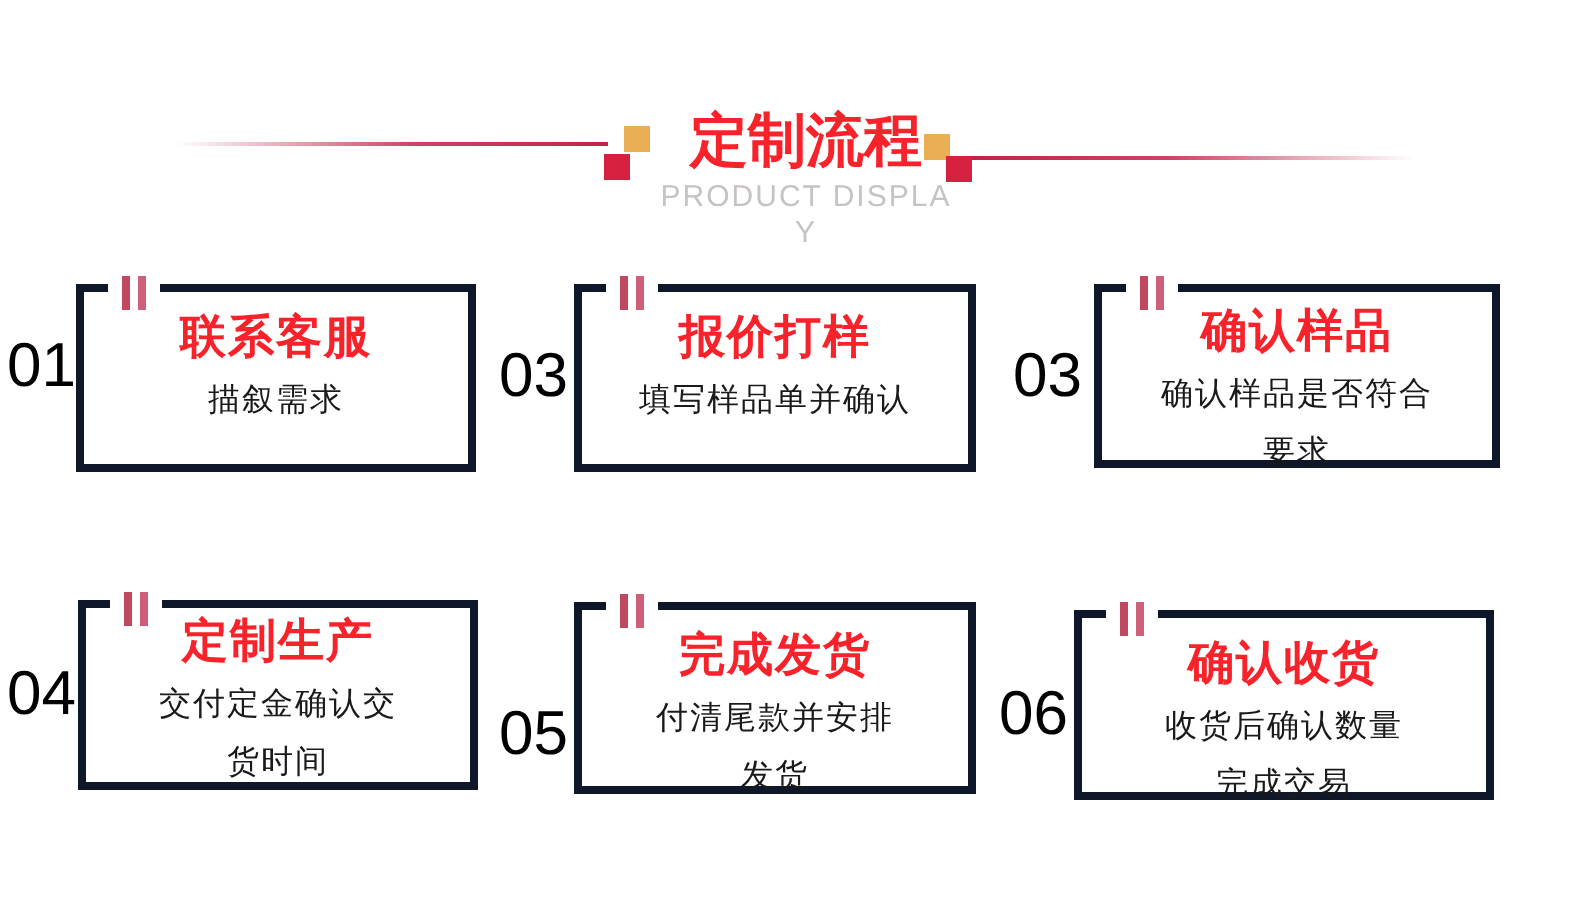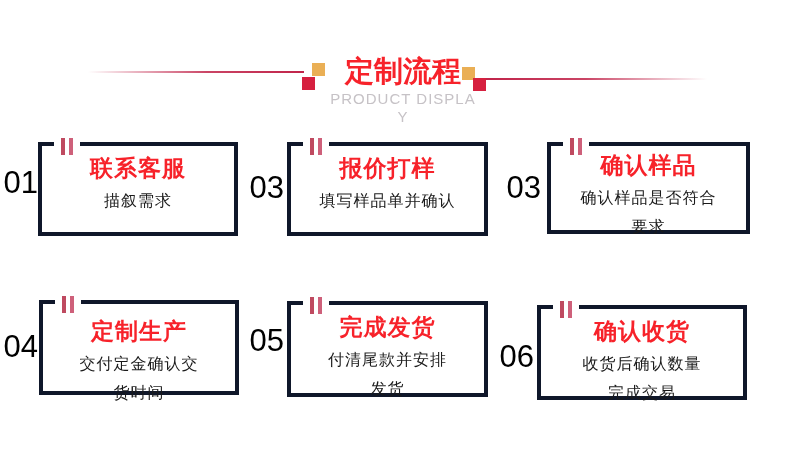--- a/index.html
+++ b/index.html
@@ -87,28 +87,28 @@
       <div>要求</div>
     </div>
   </div>
 
   <div class="step-num" style="left:2px;top:329px;width:36px">04</div>
   <div class="step-box" style="left:39px;top:300px;width:200px;height:95px">
     <span class="bars">
         <i class="b1"></i>
         <i class="b2"></i>
       </span>
-    <div class="box-title" style="margin-top:12px">定制生产</div>
+    <div class="box-title" style="margin-top:1px">定制生产</div>
     <div class="box-desc">
       <div>交付定金确认交</div>
       <div>货时间</div>
     </div>
   </div>
 
-  <div class="step-num" style="left:244px;top:323px;width:40px">05</div>
+  <div class="step-num" style="left:244px;top:349px;width:40px">05</div>
   <div class="step-box" style="left:287px;top:301px;width:201px;height:96px">
     <span class="bars">
         <i class="b1"></i>
         <i class="b2"></i>
       </span>
     <div class="box-title">完成发货</div>
     <div class="box-desc">
       <div>付清尾款并安排</div>
       <div>发货</div>
     </div>

